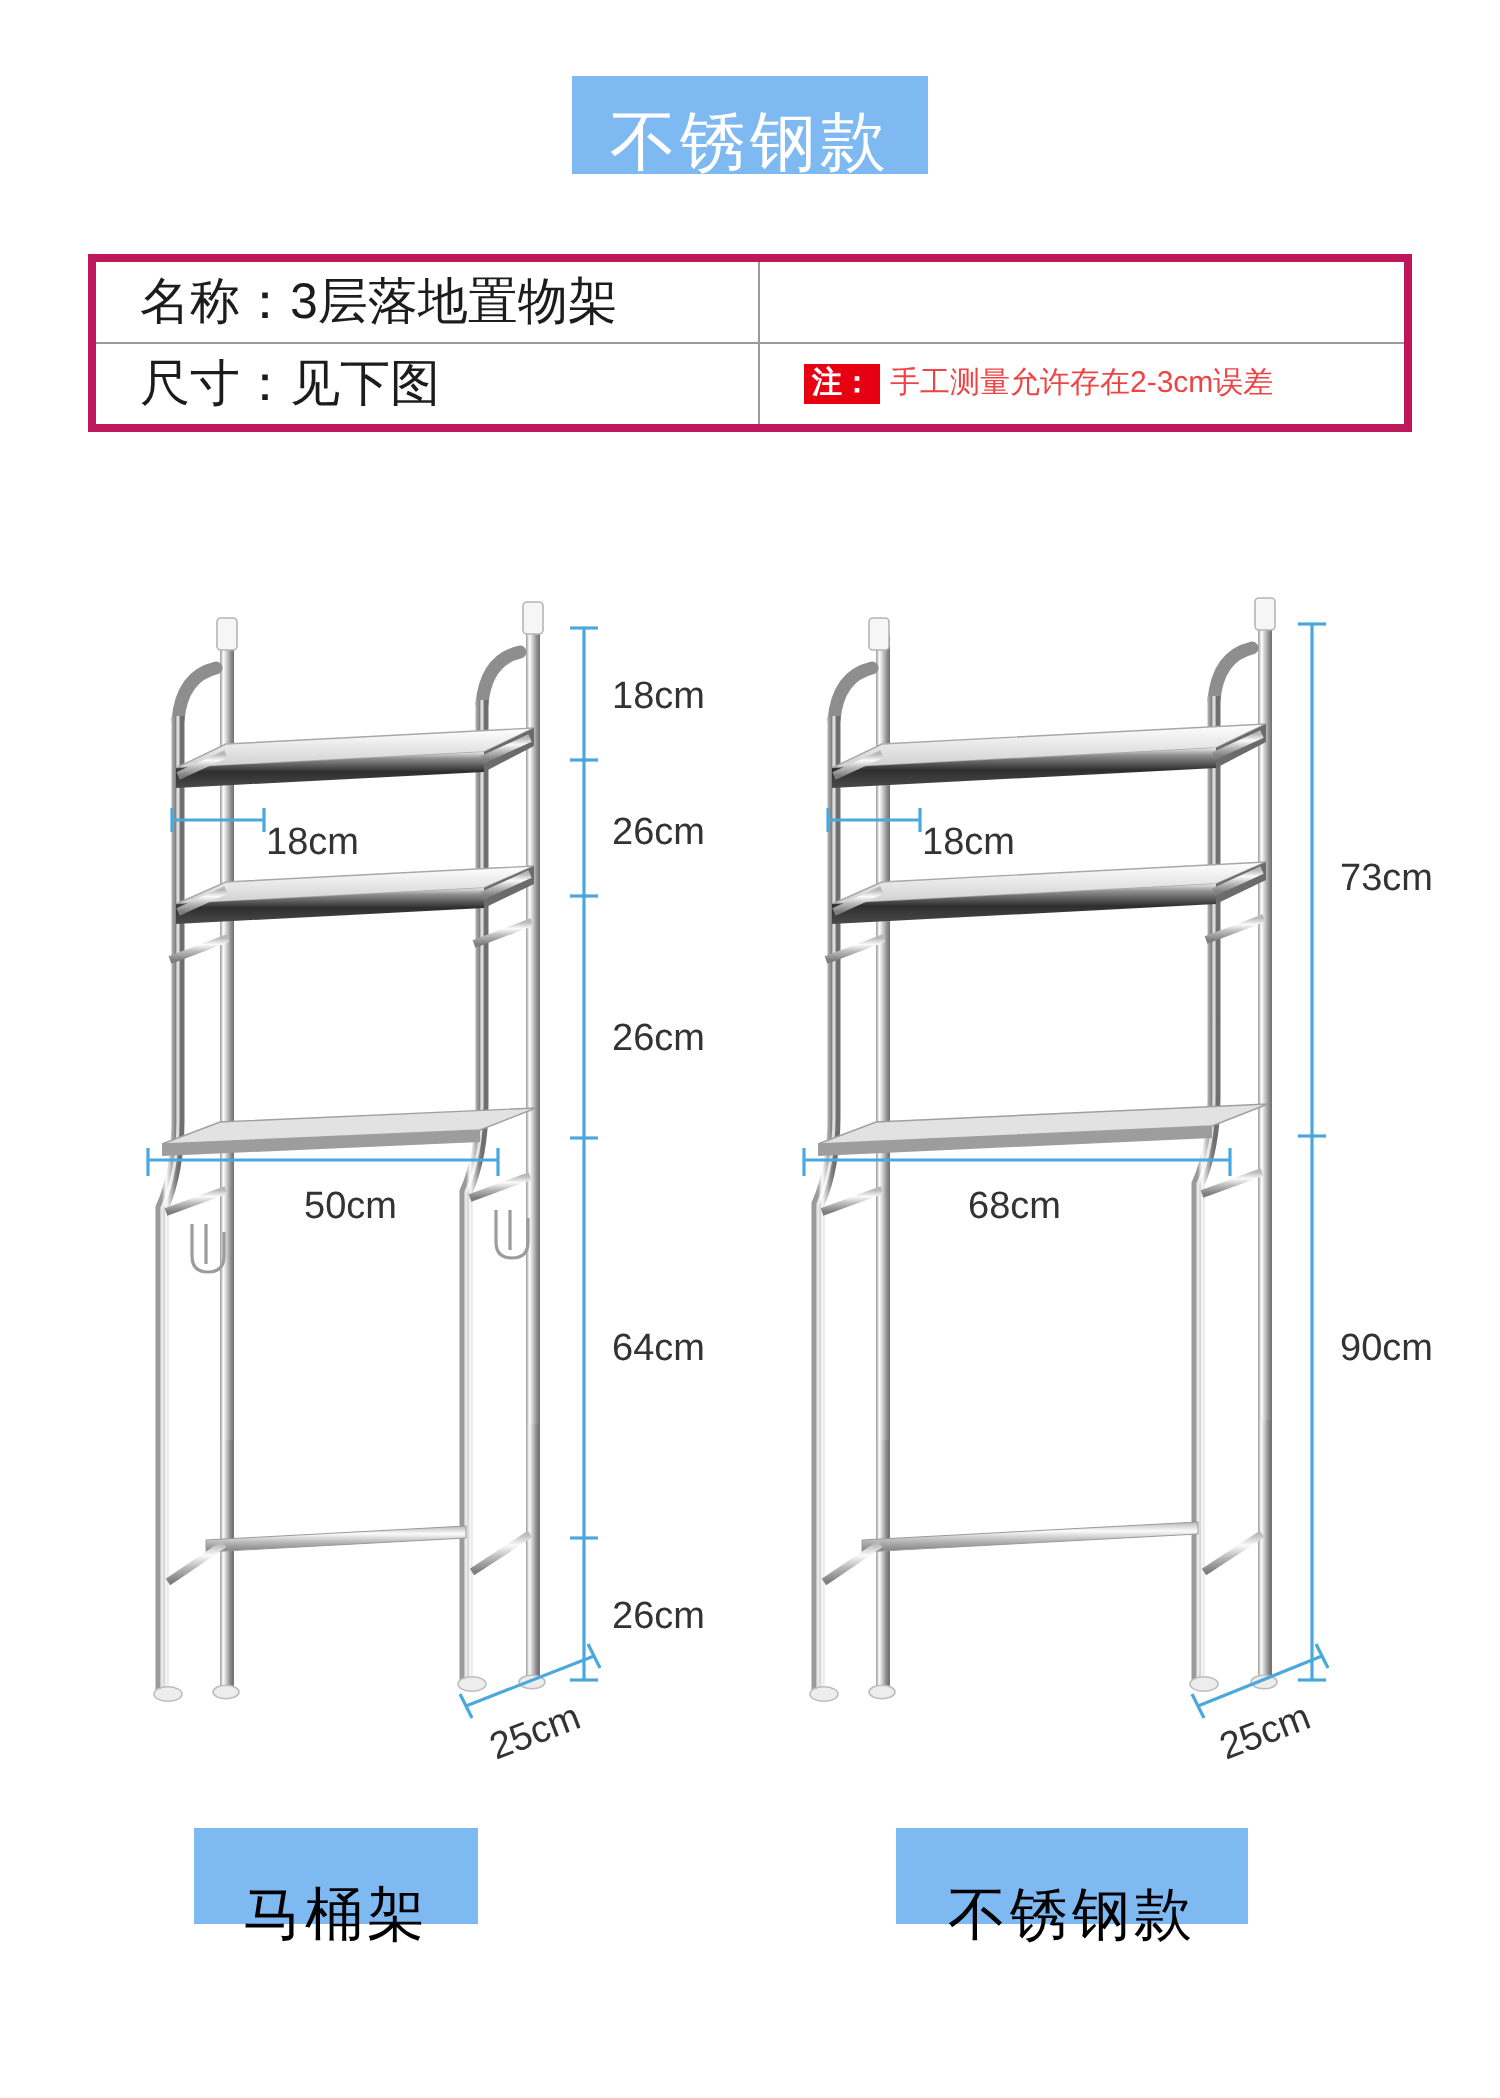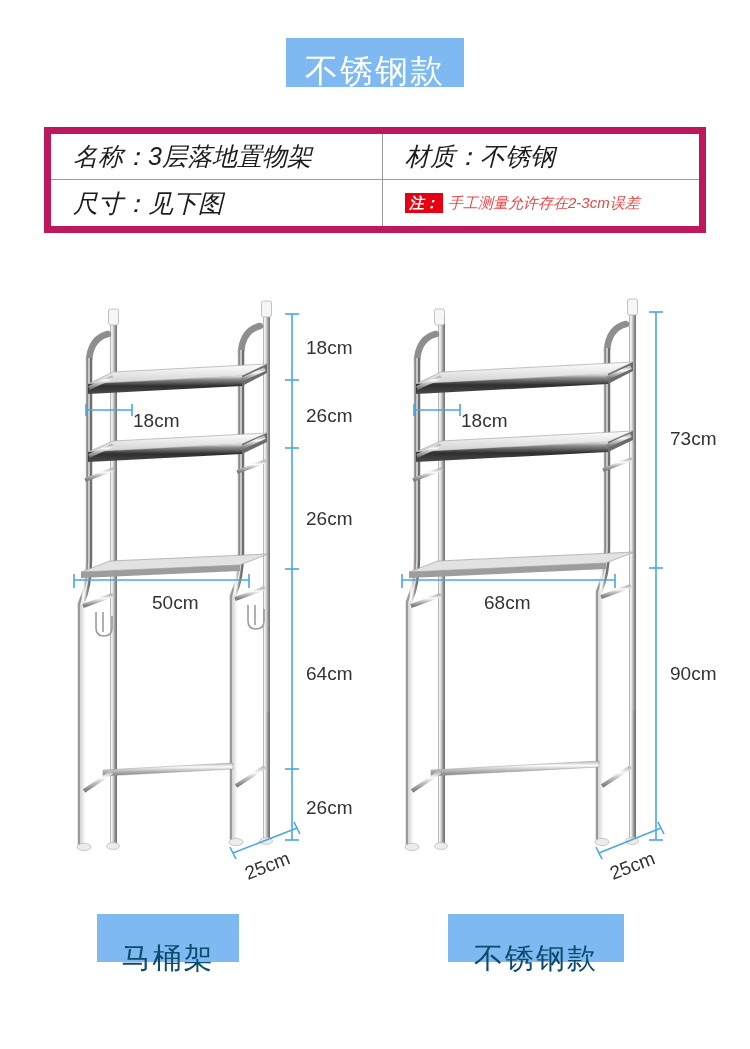--- a/index.html
+++ b/index.html
@@ -34,25 +34,24 @@
     line-height: 1;
     font-weight: 400;
   }
 
   
   #spec-table {
     position: absolute;
     left: 44px;
     top: 127px;
     width: 662px;
-    height: 106px;
-    border: 7px solid #be185d;
+    height: 89px;
+    border: 4px solid #be185d;
     box-sizing: border-box;
     background: #fff;
-    font-style: italic;
   }
   .spec-row {
     display: flex;
     height: 50%;
     box-sizing: border-box;
   }
   .spec-row.first { border-bottom: 1px solid #9a9a9a; }
   .spec-cell {
     box-sizing: border-box;
     display: flex;
@@ -103,44 +102,41 @@
   
   .caption-banner {
     position: absolute;
     height: 48px;
     background: #7fb9f2;
     display: flex;
     align-items: center;
     justify-content: center;
   }
   .caption-banner .caption-text {
-    color: #0c4a6e;
+    color: #000000;
     font-size: 29px;
     letter-spacing: 2px;
     line-height: 1;
     margin-top: 40px;
   }
   #caption-left  { left: 97px;  top: 914px; width: 142px; }
   #caption-right { left: 448px; top: 914px; width: 176px; }
 </style>
 </head>
 <body>
 
 <div id="title-banner">
   <span class="title-text">不锈钢款</span>
 </div>
 
 <div id="spec-table">
 
   <div class="spec-row first">
     <div class="spec-cell left">
       <span class="big">名称：3层落地置物架</span>
-    </div>
-    <div class="spec-cell right">
-      <span class="big">材质：不锈钢</span>
     </div>
   </div>
 
   <div class="spec-row">
     <div class="spec-cell left">
       <span class="big">尺寸：见下图</span>
     </div>
     <div class="spec-cell right">
       <span class="note-wrap">
         <span class="note-badge">注：</span>

